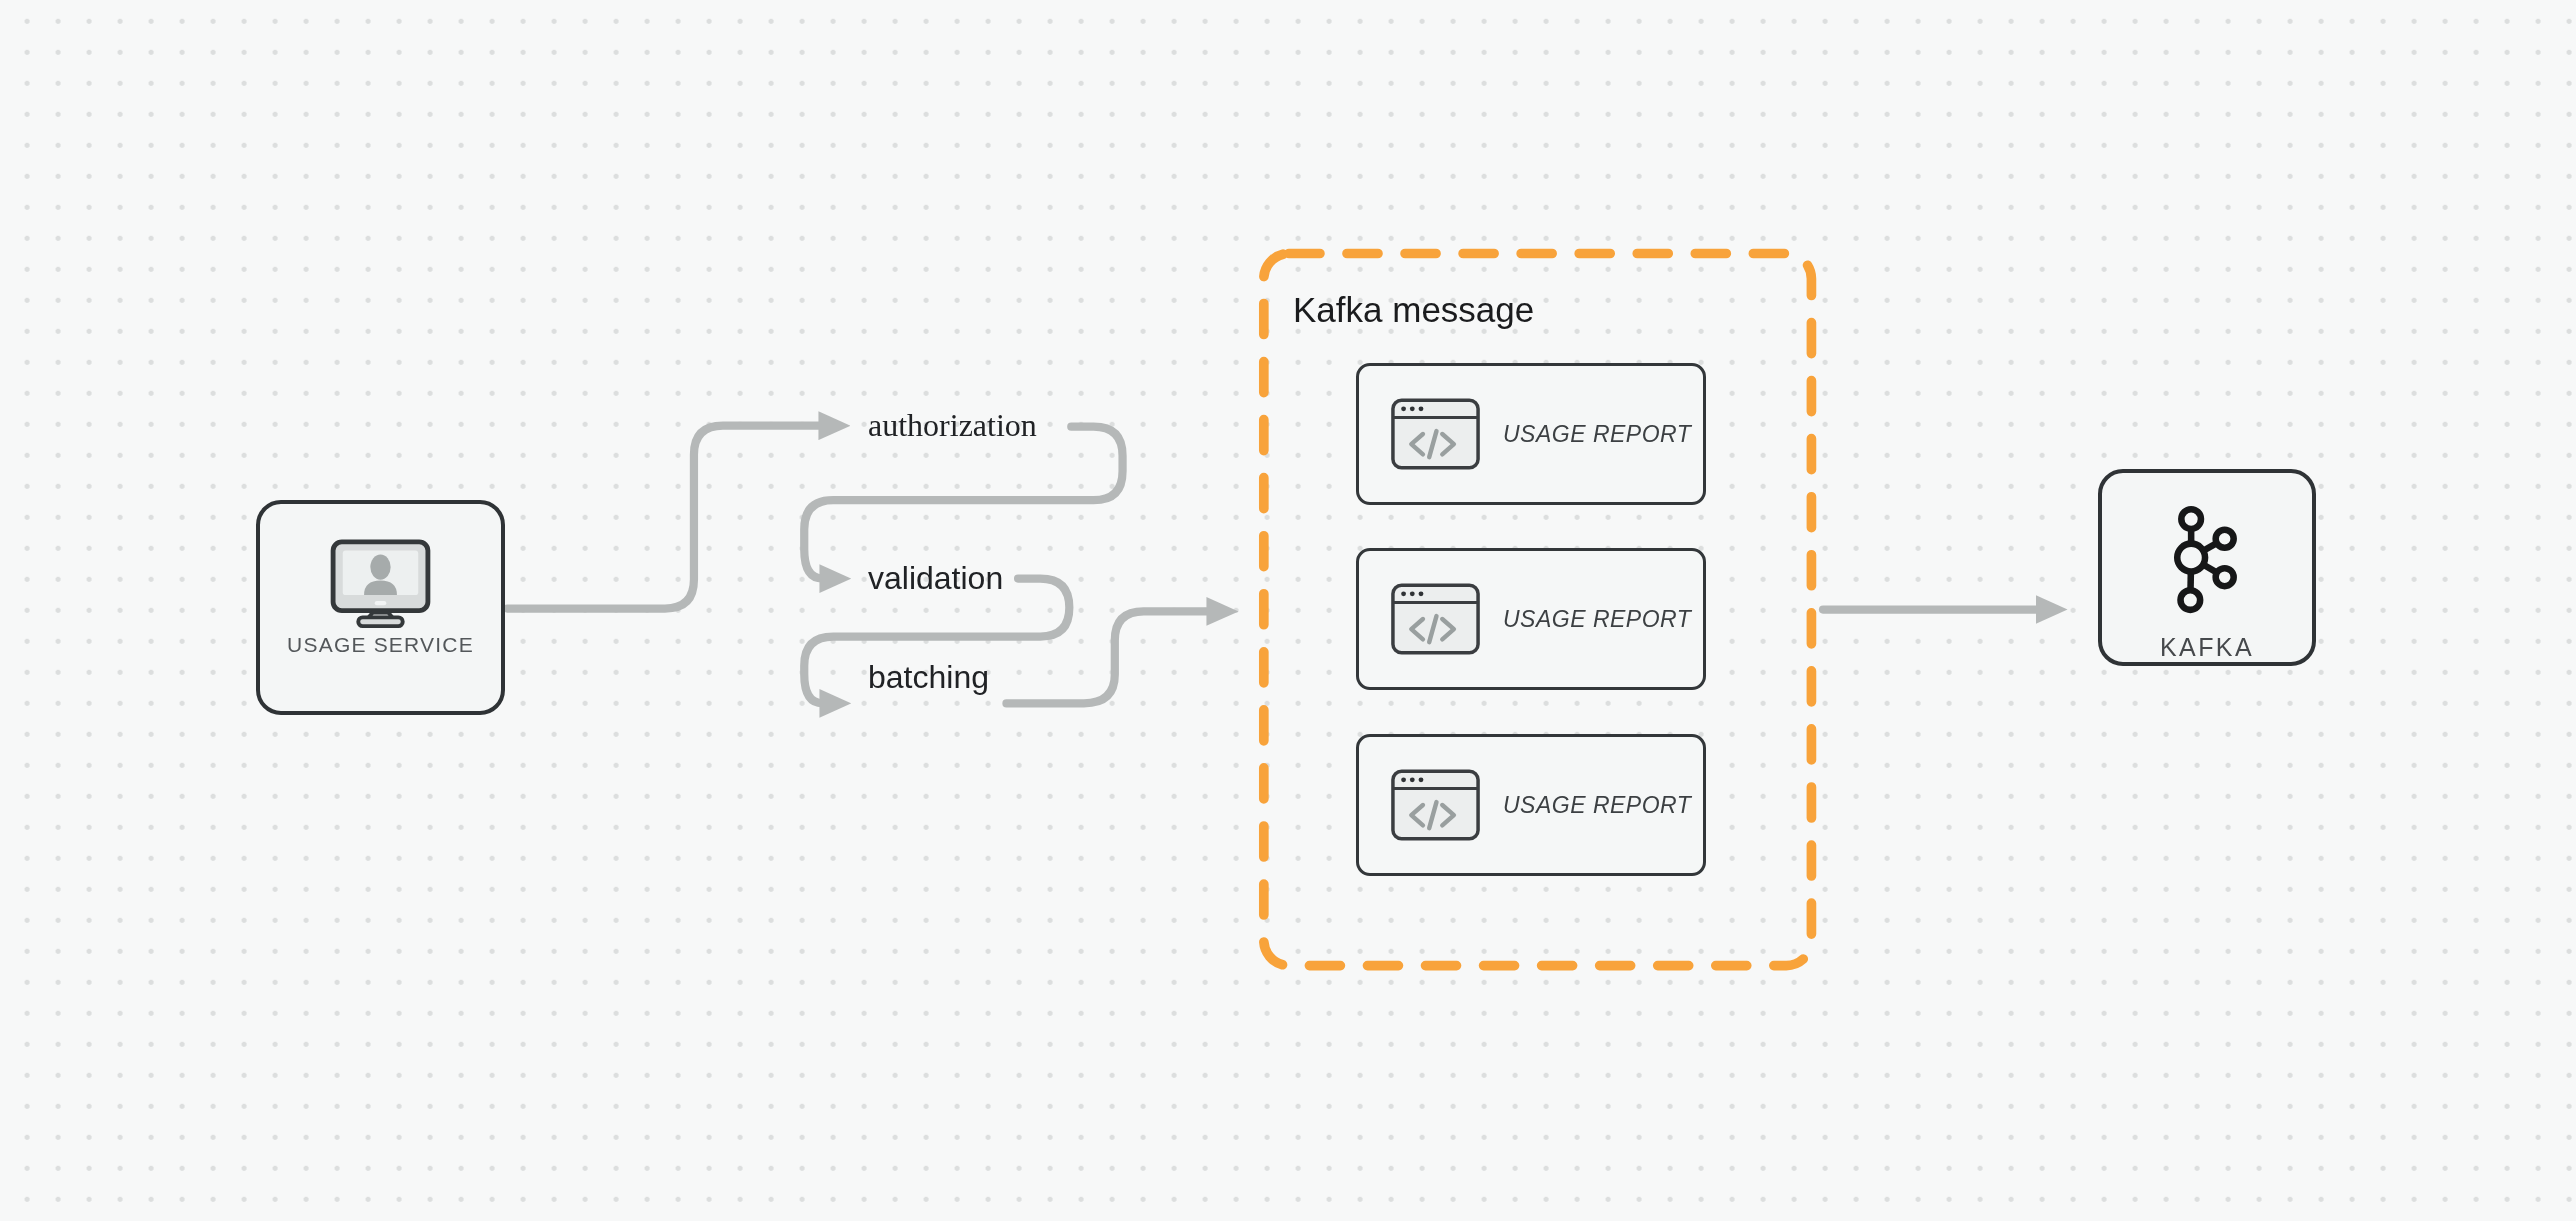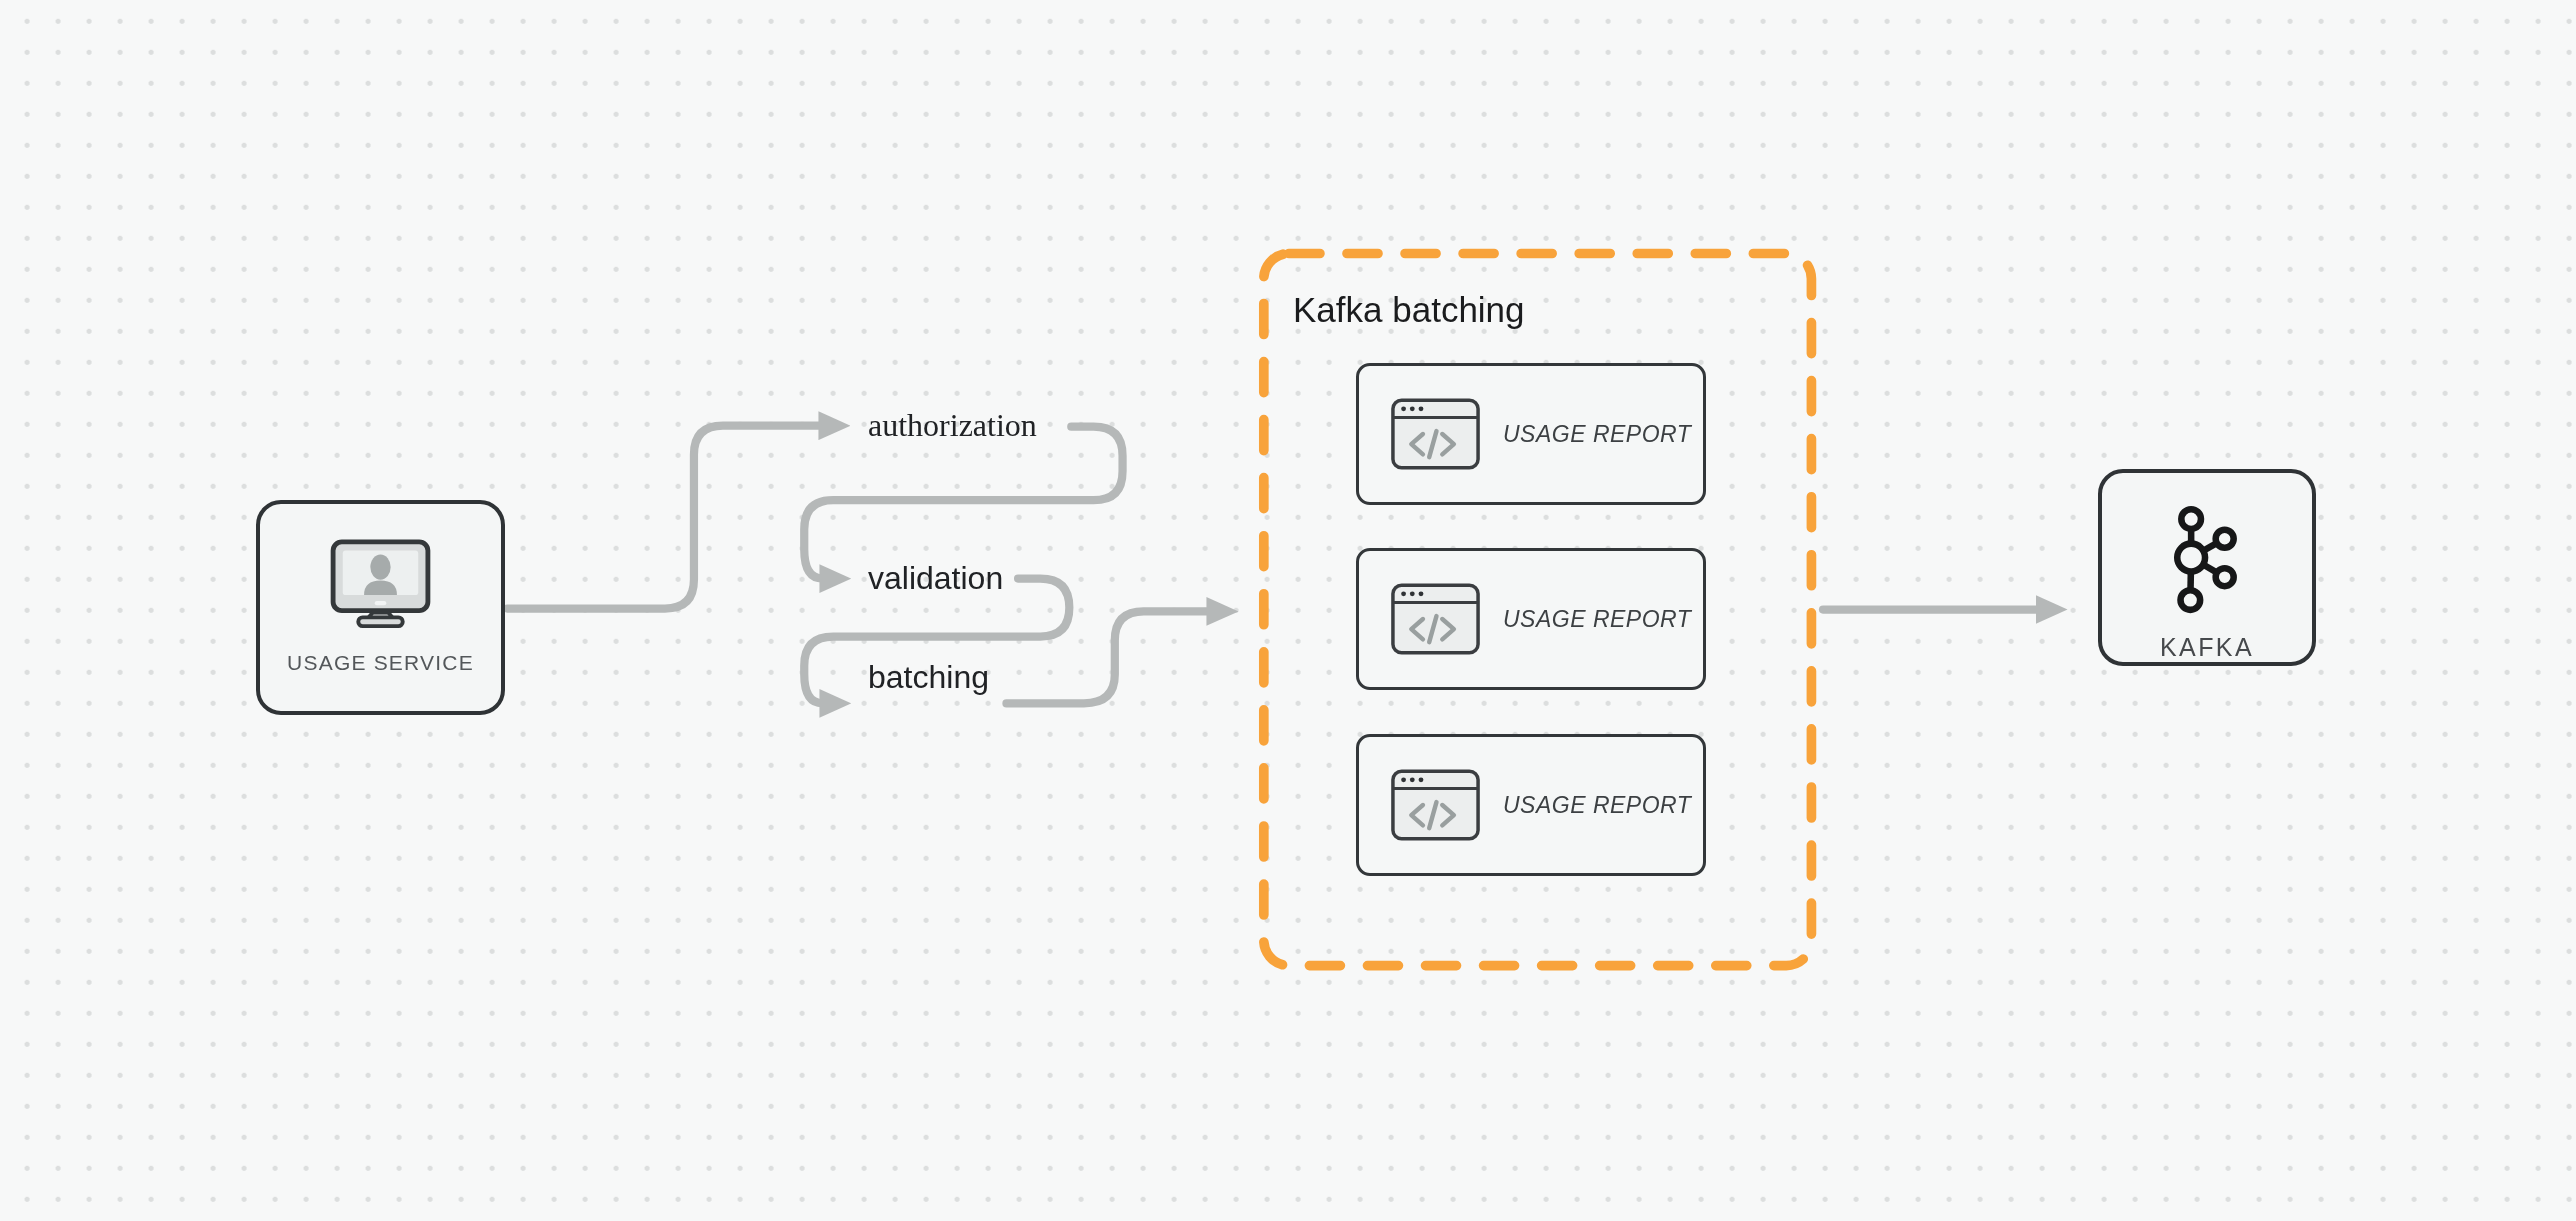--- a/index.html
+++ b/index.html
@@ -35,21 +35,21 @@
     border-radius: 25px;
     display: flex;
     flex-direction: column;
     align-items: center;
   }
   .usage-node {
     left: 256px; top: 500px;
     width: 249px; height: 215px;
   }
   .usage-node .node-label {
-    margin-top: 23px;
+    margin-top: 5px;
     font-size: 21px;
     letter-spacing: 1.2px;
     color: #53575a;
     white-space: nowrap;
   }
   .usage-node svg.monitor {
     margin-top: 35px;
   }
   .kafka-node {
     left: 2098px; top: 469px;
@@ -157,21 +157,21 @@
       <path d="M44 76 L60 76 L65 82 L39 82 Z" fill="#d8dbdb" stroke="#34383a" stroke-width="4" stroke-linejoin="round"></path>
       <rect x="29" y="81" width="46" height="9" rx="4.5" fill="#d8dbdb" stroke="#34383a" stroke-width="4"></rect>
     </svg>
     <div class="node-label">USAGE SERVICE</div>
   </div>
 
   <div class="flow-label step-0">authorization</div>
   <div class="flow-label step-1">validation</div>
   <div class="flow-label step-2">batching</div>
 
-  <div class="group-title">Kafka batching</div>
+  <div class="group-title">Kafka message</div>
 
   <div class="report-card card-0">
     <svg width="89" height="72" viewBox="0 0 92 74">
       <rect x="2" y="2" width="88" height="70" rx="9" fill="#eceeee" stroke="#3a3d40" stroke-width="3.6"></rect>
       <line x1="2" y1="20" x2="90" y2="20" stroke="#3a3d40" stroke-width="3.2"></line>
       <circle cx="13" cy="11" r="2.5" fill="#2f3235"></circle>
       <circle cx="22" cy="11" r="2.5" fill="#2f3235"></circle>
       <circle cx="31" cy="11" r="2.5" fill="#2f3235"></circle>
       <g fill="none" stroke="#999f9f" stroke-width="4.6" stroke-linecap="round" stroke-linejoin="round">
         <path d="M33 37 L21 47.5 L33 58"></path>

